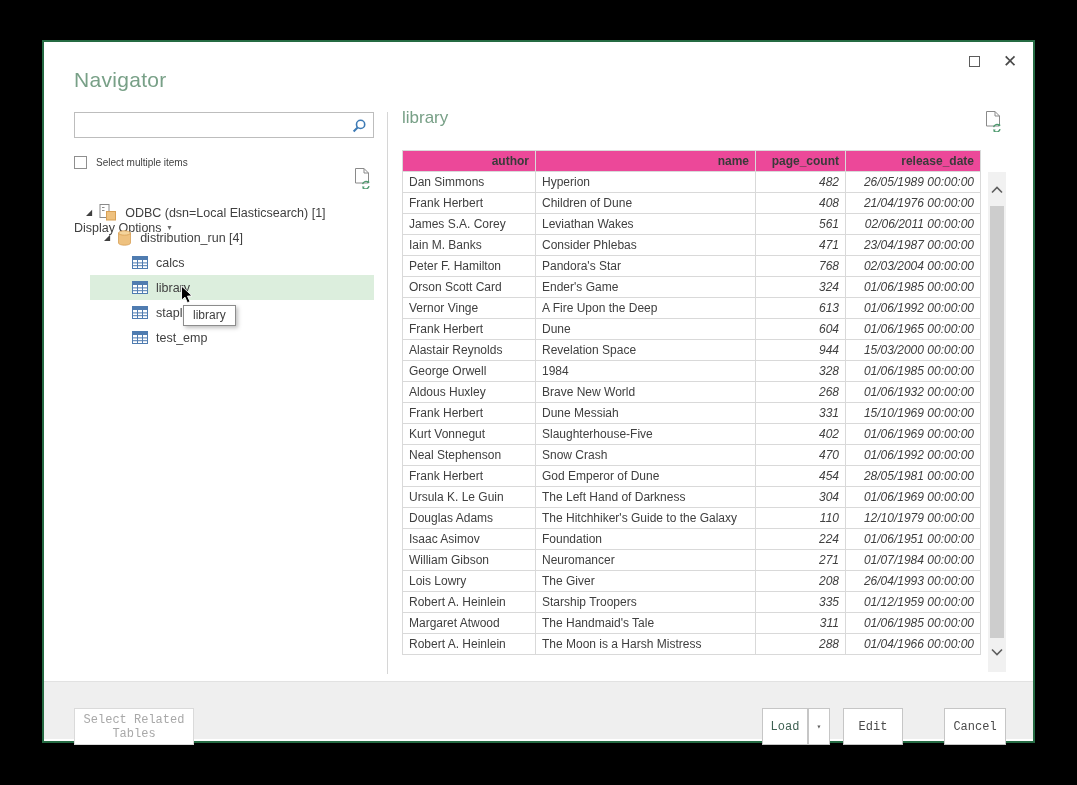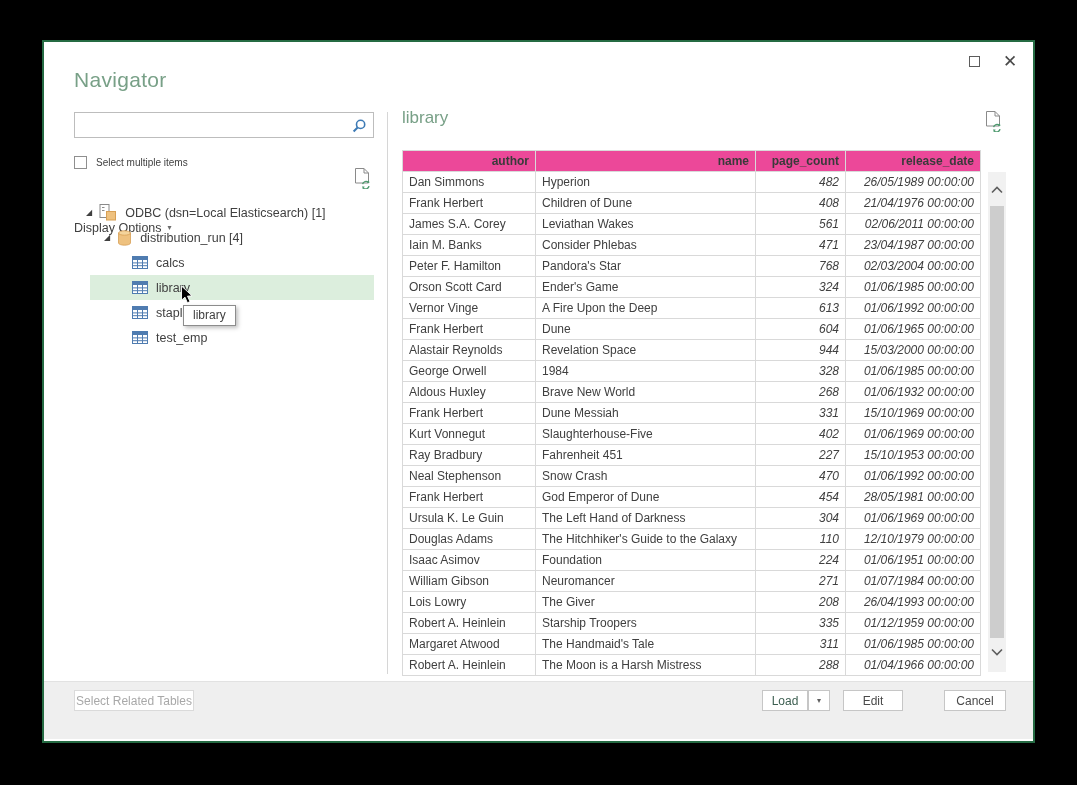--- a/index.html
+++ b/index.html
@@ -64,23 +64,23 @@
 
   
   .scrollbar { position:absolute; left:944px; top:130px; width:18px; height:500px; background:#f1f1f1; }
   .scroll-thumb { position:absolute; left:2px; top:34px; width:14px; height:432px; background:#cdcdcd; }
   .chev { position:absolute; left:3px; }
   .chev.up { top:14px; } .chev.down { top:476px; }
 
   
   .footer { position:absolute; left:0; top:639px; width:989px; height:58px;
             background:#efefef; border-top:1px solid #e2e2e2; }
-  .btn { position:absolute; top:8px; height:21px; background:#fff; border:1px solid #c6c6c6;
+  .btn { position:absolute; top:26px; height:37px; background:#fff; border:1px solid #c6c6c6;
          font-size:12px; color:#4a4a4a; display:flex; align-items:center; justify-content:center;
-         cursor:default; font-family:Liberation Sans, sans-serif; }
+         cursor:default; font-family:Liberation Mono, monospace; }
   .btn.disabled { color:#a8a8a8; border-color:#dadada; }
   .btn-related { left:30px; width:120px; }
   .btn-load { right:225px; width:46px; color:#3d5f51; }
   .btn-load-arrow { right:203px; width:22px; border-left:1px solid #c6c6c6; }
   .btn-load-arrow .caret { margin:0; font-size:8px; color:#5f5f5f; }
   .btn-edit { right:130px; width:60px; }
   .btn-cancel { right:27px; width:62px; }
 </style>
 </head>
 <body>
@@ -305,26 +305,20 @@
           <td class="num">331</td>
           <td class="num">15/10/1969 00:00:00</td>
         </tr>
         <tr>
           <td>Kurt Vonnegut</td>
           <td>Slaughterhouse-Five</td>
           <td class="num">402</td>
           <td class="num">01/06/1969 00:00:00</td>
         </tr>
         <tr>
-          <td>Ray Bradbury</td>
-          <td>Fahrenheit 451</td>
-          <td class="num">227</td>
-          <td class="num">15/10/1953 00:00:00</td>
-        </tr>
-        <tr>
           <td>Neal Stephenson</td>
           <td>Snow Crash</td>
           <td class="num">470</td>
           <td class="num">01/06/1992 00:00:00</td>
         </tr>
         <tr>
           <td>Frank Herbert</td>
           <td>God Emperor of Dune</td>
           <td class="num">454</td>
           <td class="num">28/05/1981 00:00:00</td>

